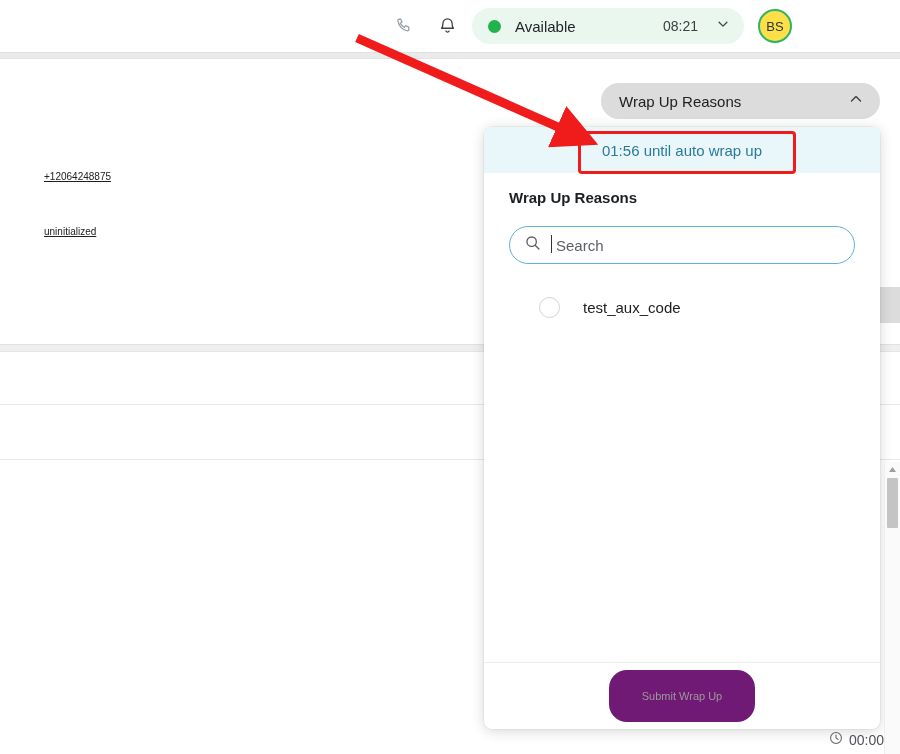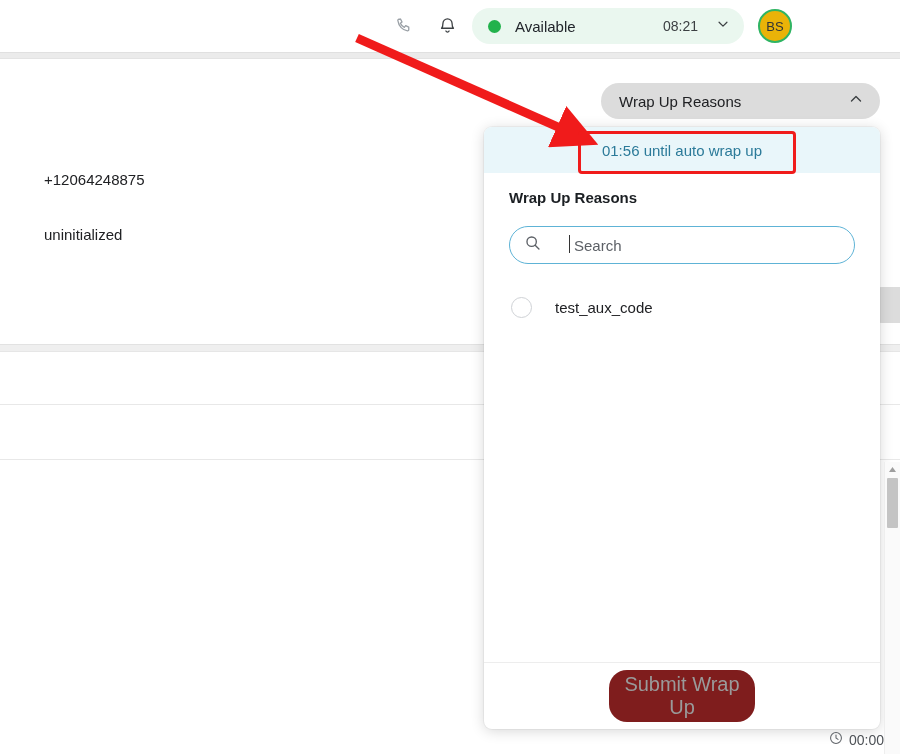--- a/index.html
+++ b/index.html
@@ -61,21 +61,21 @@
   .status-time {
     font-size: 14px;
     color: #3c4043;
     margin-right: 18px;
     white-space: nowrap;
   }
   .avatar {
     width: 34px; height: 34px;
     border-radius: 50%;
     border: 2px solid #2fb463;
-    background: #eab308;
+    background: #fde047;
     display: flex;
     align-items: center;
     justify-content: center;
     font-size: 13px;
     color: #2f3337;
     box-sizing: border-box;
   }
 
   .header-divider {
     position: absolute;
@@ -83,23 +83,24 @@
     width: 900px; height: 5px;
     background: #ebebeb;
     border-top: 1px solid #e0e0e0;
     border-bottom: 1px solid #e3e3e3;
   }
 
   
   .call-info {
     position: absolute;
     left: 44px;
-    font-size: 15px;
+    font-size: 10px;
     color: #202124;
     white-space: nowrap;
+    text-decoration: underline;
   }
   .call-number { top: 171px; }
   .call-state  { top: 226px; color: #202124; }
 
   .bg-pill {
     position: absolute;
     right: -24px;
     top: 287px;
     width: 60px; height: 36px;
     border-radius: 18px;
@@ -178,40 +179,41 @@
     border-radius: 19px;
     display: flex;
     align-items: center;
     padding: 0 14px;
     box-sizing: border-box;
     background: #fff;
   }
   .search-placeholder {
     font-size: 15px;
     color: #5c6066;
-    margin-left: 32px;
+    margin-left: 14px;
     position: relative;
   }
   .search-placeholder::before {
     content: "";
     position: absolute;
     left: -5px; top: -2px;
     width: 1px; height: 18px;
     background: #333;
   }
   .options {
     margin-top: 22px;
     flex: 1 1 auto;
     overflow: hidden;
   }
   .option-row {
     display: flex;
     align-items: center;
     height: 42px;
     padding-left: 27px;
+    margin-left: 28px;
   }
   .radio {
     width: 21px; height: 21px;
     border-radius: 50%;
     border: 1px solid #cfd2d6;
     background: #fff;
     box-sizing: border-box;
     flex: 0 0 auto;
   }
   .option-label {
@@ -223,24 +225,24 @@
     flex: 0 0 auto;
     height: 66px;
     border-top: 1px solid #ededed;
     display: flex;
     align-items: center;
     justify-content: center;
   }
   .submit-btn {
     width: 146px; height: 52px;
     border-radius: 18px;
-    background: #7f1d1d;
+    background: #701a75;
     border: none;
     color: #9a9a9a;
-    font-size: 20px;
+    font-size: 11px;
     font-family: "Liberation Sans", sans-serif;
     display: flex;
     align-items: center;
     justify-content: center;
   }
 
   
   .bottom-timer {
     position: absolute;
     right: 16px; bottom: 6px;

